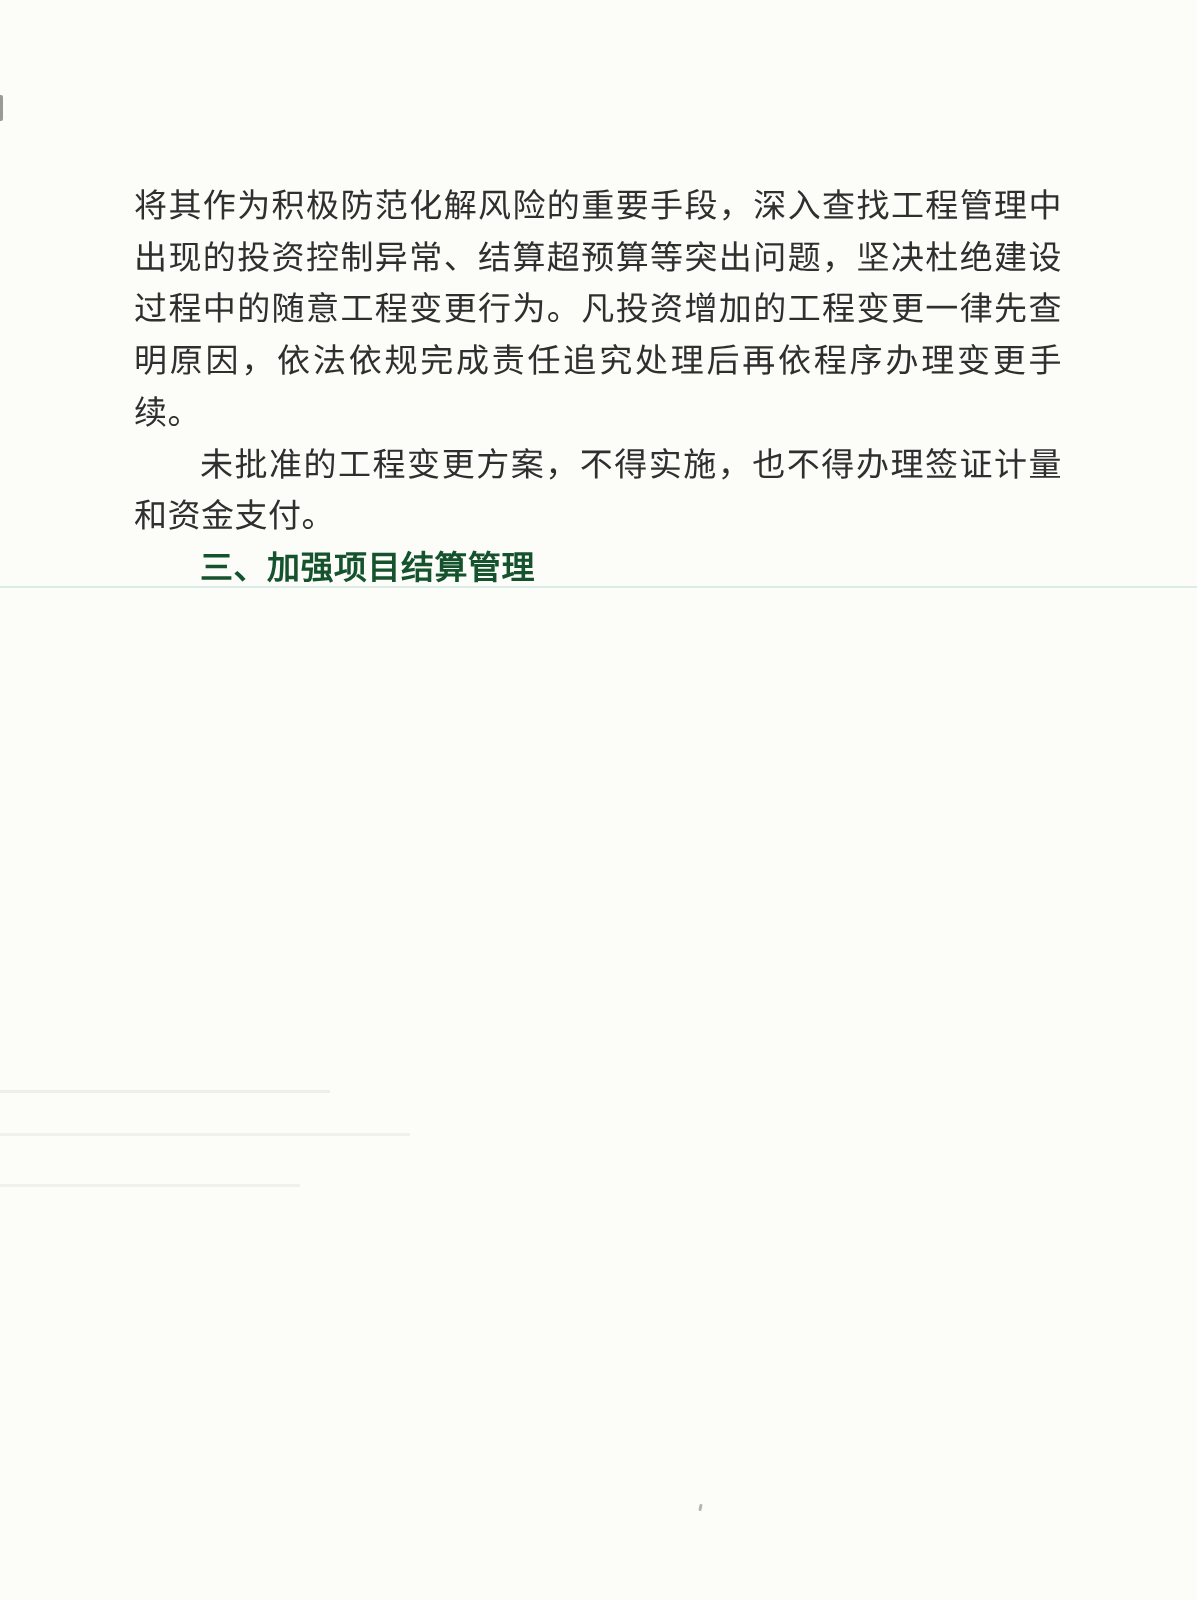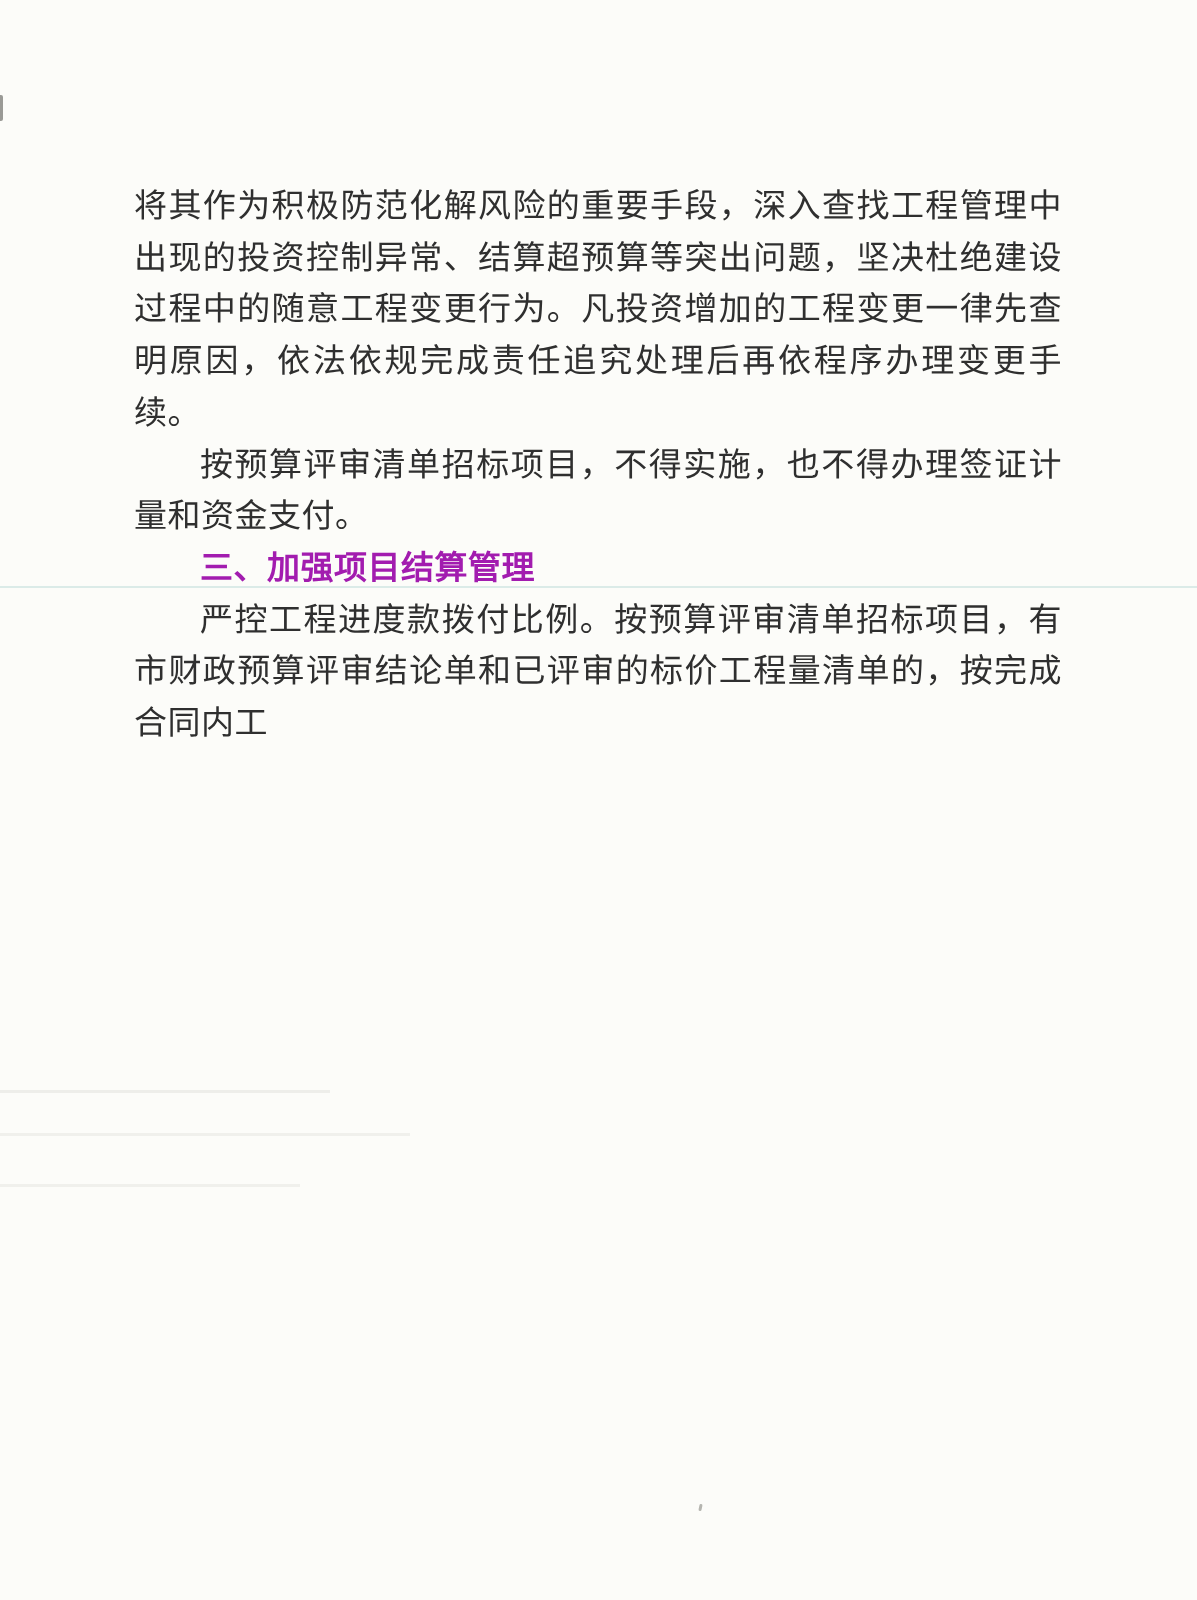--- a/index.html
+++ b/index.html
@@ -32,21 +32,21 @@
     margin: 0;
     padding: 0;
     font-family: Liberation Serif, serif;
   }
   .para-indent {
     text-indent: 2em;
   }
   .section-heading {
     font-family: "Liberation Sans", sans-serif;
     font-weight: bold;
-    color: #a21caf;
+    color: #14532d;
   }
   
   .scan-line-cyan {
     position: absolute;
     left: 0;
     top: 586px;
     width: 1197px;
     height: 2px;
     background: #d7e9e5;
     opacity: 0.9;
@@ -88,18 +88,17 @@
 
   <div class="edge-mark"></div>
   <div class="scan-line-cyan"></div>
   <div class="scan-streak s1"></div>
   <div class="scan-streak s2"></div>
   <div class="scan-streak s3"></div>
   <div class="speck"></div>
 
   <div class="content">
     <p>将其作为积极防范化解风险的重要手段，深入查找工程管理中出现的投资控制异常、结算超预算等突出问题，坚决杜绝建设过程中的随意工程变更行为。凡投资增加的工程变更一律先查明原因，依法依规完成责任追究处理后再依程序办理变更手续。</p>
-    <p class="para-indent">按预算评审清单招标项目，不得实施，也不得办理签证计量和资金支付。</p>
+    <p class="para-indent">未批准的工程变更方案，不得实施，也不得办理签证计量和资金支付。</p>
     <p class="para-indent section-heading">三、加强项目结算管理</p>
-    <p class="para-indent">严控工程进度款拨付比例。按预算评审清单招标项目，有市财政预算评审结论单和已评审的标价工程量清单的，按完成合同内工</p>
   </div>
 
 </div>
 
 </body></html>

